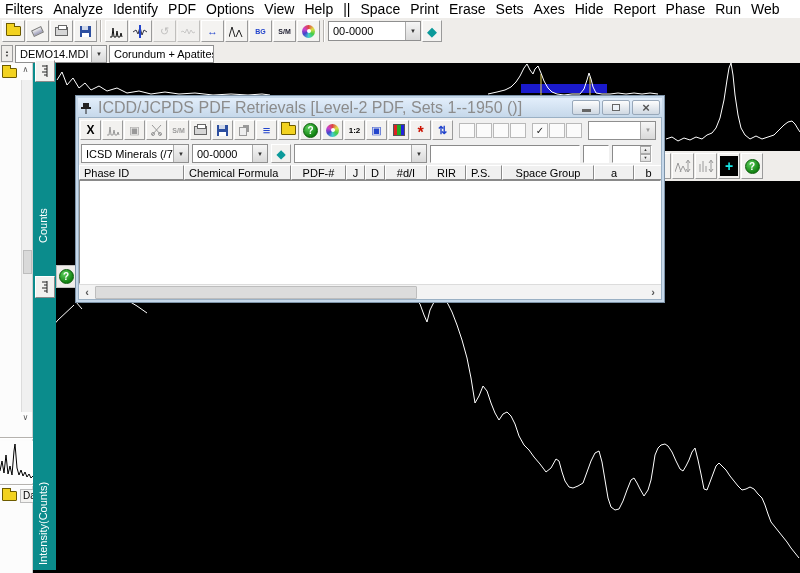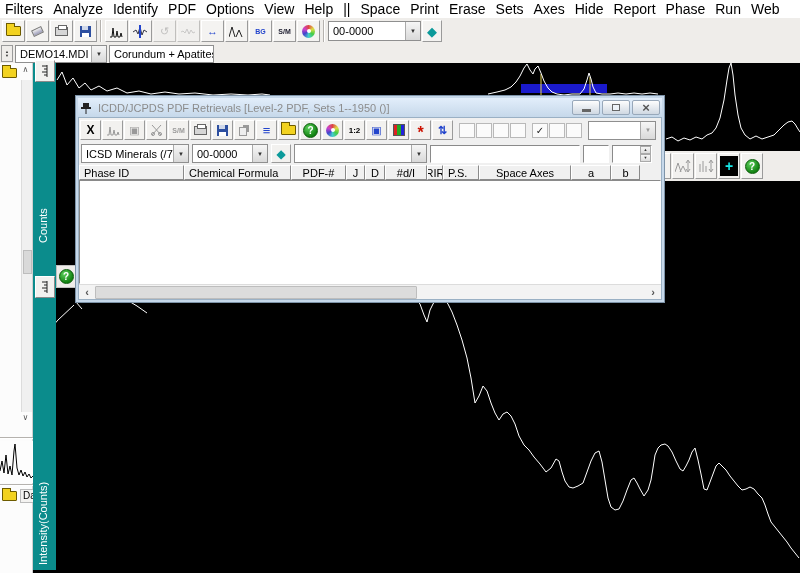--- a/index.html
+++ b/index.html
@@ -55,21 +55,21 @@
   .helpball { width:15px; height:15px; border-radius:50%; background:radial-gradient(circle at 35% 30%, #5dd05d, #128212 70%); border:1px solid #0a5c0a; color:#fff; font-size:10px; font-weight:bold; display:flex; align-items:center; justify-content:center; }
 
   
   #rstrip { position:absolute; left:661px; top:151px; width:139px; height:30px; background:#efedea; z-index:2; display:flex; align-items:center; gap:1px; padding-left:2px; }
   .rsb { width:22px; height:26px; background:#f2f1ef; border:1px solid; border-color:#ffffff #9a9a9a #9a9a9a #ffffff; display:flex; align-items:center; justify-content:center; flex:0 0 auto; }
   #crossbtn-inner { width:18px; height:20px; background:#000; color:#17e7e7; font-weight:bold; font-size:14px; display:flex; align-items:center; justify-content:center; }
 
   
   #dialog { position:absolute; left:75px; top:95px; width:590px; height:208px; z-index:4; border:1px solid #7d93a8; background:#c6d8ea; padding:2px; display:flex; flex-direction:column; }
   #dlg-titlebar { height:19px; display:flex; align-items:center; background:linear-gradient(#e2eefb,#c6d8ea); padding:0 2px; }
-  #dlg-title { color:#8c8c8c; font-size:11px; margin-left:4px; white-space:nowrap; overflow:hidden; flex:1; }
+  #dlg-title { color:#8c8c8c; font-size:16px; margin-left:4px; white-space:nowrap; overflow:hidden; flex:1; }
   .capbtn { width:28px; height:15px; margin-left:2px; background:linear-gradient(#fdfdfd,#cfd8e2); border:1px solid #98a8ba; border-radius:2px; display:flex; align-items:center; justify-content:center; color:#555; }
   .capbtn .minbar { width:9px; height:3px; background:#666; margin-top:5px; }
   .capbtn .restsq { width:8px; height:7px; border:1px solid #666; background:#eef3f8; }
   #dlg-body { flex:1; background:#f0f0f0; border:1px solid #9ab0c4; display:flex; flex-direction:column; overflow:hidden; }
 
   #dlg-toolbar { height:24px; display:flex; align-items:center; gap:1px; padding:1px 1px; }
   .db { width:21px; height:20px; background:#f2f1ef; border:1px solid; border-color:#ffffff #9a9a9a #9a9a9a #ffffff; display:flex; align-items:center; justify-content:center; overflow:hidden; flex:0 0 auto; }
   .flatbox { width:16px; height:15px; background:#fbfbfb; border:1px solid #b9b9b9; display:flex; align-items:center; justify-content:center; font-size:10px; color:#222; flex:0 0 auto; }
   .dgap { width:4px; flex:0 0 auto; }
   #dlg-combo-right { width:68px; height:19px; }
@@ -411,23 +411,23 @@
       </div>
     </div>
 
     <div id="dlg-header">
       <div class="hcell l" style="width:105px">Phase ID</div>
       <div class="hcell l" style="width:107px">Chemical Formula</div>
       <div class="hcell" style="width:55px">PDF-#</div>
       <div class="hcell" style="width:19px">J</div>
       <div class="hcell" style="width:20px">D</div>
       <div class="hcell" style="width:42px">#d/I</div>
-      <div class="hcell" style="width:16px">RIR</div>
+      <div class="hcell" style="width:39px">RIR</div>
       <div class="hcell l" style="width:36px">P.S.</div>
-      <div class="hcell" style="width:92px">Space Axes</div>
+      <div class="hcell" style="width:92px">Space Group</div>
       <div class="hcell" style="width:40px">a</div>
       <div class="hcell" style="width:29px">b</div>
     </div>
 
     <div id="dlg-list"></div>
 
     <div id="dlg-hscroll">
       <div class="scrbtn">
           <b>‹</b>
         </div>

